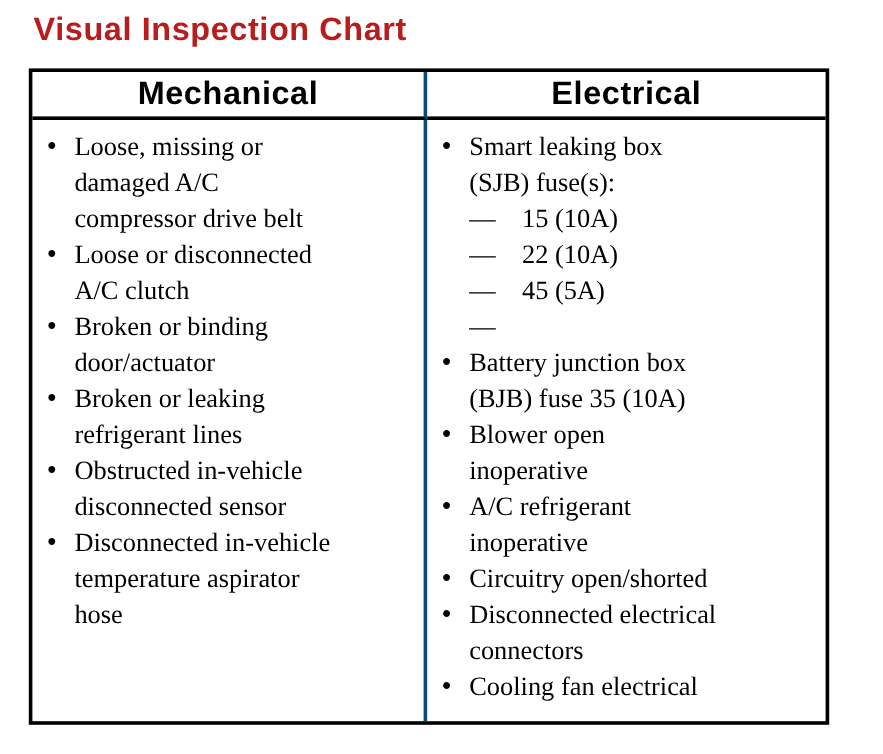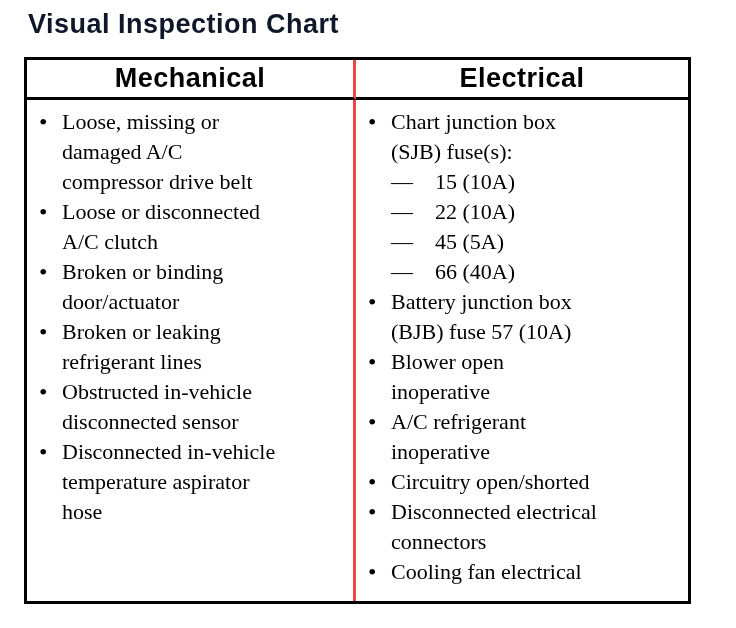--- a/index.html
+++ b/index.html
@@ -15,21 +15,21 @@
     color: #000000;
     overflow: hidden;
   }
   .page-title {
     font-family: "Liberation Sans", sans-serif;
     font-weight: bold;
     font-size: 27px;
     line-height: 30px;
     margin: 9px 0 0 28px;
     letter-spacing: 0.5px;
-    color: #0f172a;
+    color: #b91c1c;
   }
   .chart-table {
     position: absolute;
     left: 24px;
     top: 57px;
     width: 661px;
     border: 3px solid #000000;
     display: grid;
     grid-template-columns: 329px 1fr;
     grid-template-rows: 40px auto;
@@ -39,21 +39,21 @@
     border-bottom: 3px solid #000000;
     display: flex;
     align-items: center;
     justify-content: center;
     font-family: "Liberation Sans", sans-serif;
     font-weight: bold;
     font-size: 27px;
     letter-spacing: 0.5px;
   }
   .col-left {
-    border-right: 3px solid #ef4444;
+    border-right: 3px solid #0c4a6e;
   }
   .body-cell {
     padding: 7px 4px 14px 12px;
     min-height: 481px;
     box-sizing: border-box;
   }
   .item-list {
     list-style: none;
     margin: 0;
     padding: 0;
@@ -133,44 +133,43 @@
 hose</span></div>
         </li>
       </ul>
     </div>
 
     <div class="body-cell">
       <ul class="item-list">
         <li class="item">
           <span class="bullet">•</span>
           <div class="item-body">
-            <span class="item-text">Chart junction box
+            <span class="item-text">Smart leaking box
 (SJB) fuse(s):</span>
             <div class="sub-item">
               <span class="dash">—</span>
               <span class="sub-text">15 (10A)</span>
             </div>
             <div class="sub-item">
               <span class="dash">—</span>
               <span class="sub-text">22 (10A)</span>
             </div>
             <div class="sub-item">
               <span class="dash">—</span>
               <span class="sub-text">45 (5A)</span>
             </div>
             <div class="sub-item">
               <span class="dash">—</span>
-              <span class="sub-text">66 (40A)</span>
             </div>
           </div>
         </li>
         <li class="item">
           <span class="bullet">•</span>
           <div class="item-body"><span class="item-text">Battery junction box
-(BJB) fuse 57 (10A)</span></div>
+(BJB) fuse 35 (10A)</span></div>
         </li>
         <li class="item">
           <span class="bullet">•</span>
           <div class="item-body"><span class="item-text">Blower open
 inoperative</span></div>
         </li>
         <li class="item">
           <span class="bullet">•</span>
           <div class="item-body"><span class="item-text">A/C refrigerant
 inoperative</span></div>

